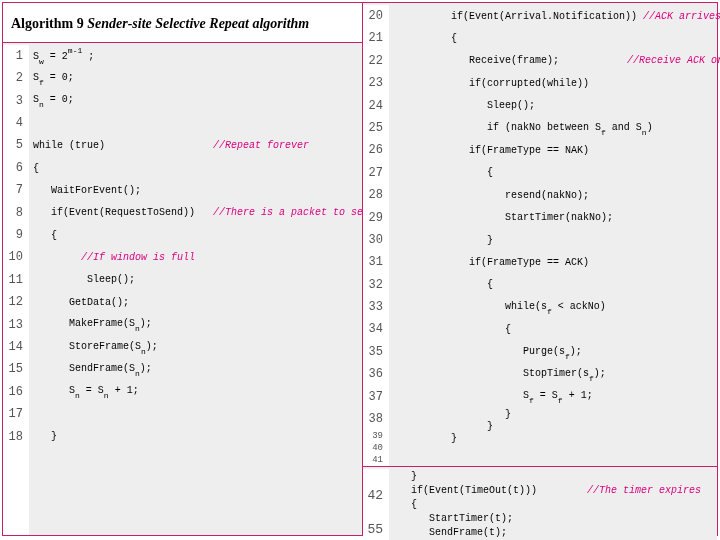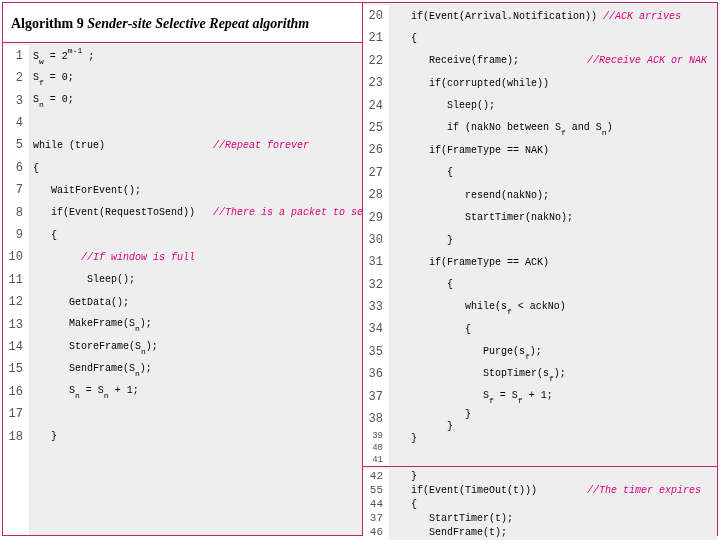--- a/index.html
+++ b/index.html
@@ -64,21 +64,21 @@
   }
   .row.tight { height: 12px; }
   .row.med  { height: 14px; }
   .gutter .n, .gutter .n-sm {
     display: flex;
     align-items: baseline;
     justify-content: flex-end;
   }
   .n     { height: 22.4px; font-size: 12px; line-height: 22.4px; }
   .n-sm  { height: 12px;   font-size: 9px;  line-height: 12px; }
-  .n-md  { height: 14px;   font-size: 11px;  line-height: 14px; display:flex; justify-content:flex-end;}
+  .n-md  { height: 14px;   font-size: 13px;  line-height: 14px; display:flex; justify-content:flex-end;margin-top:20px;}
   .code-text { color: #000; }
   .comment   { color: #d9007e; font-style: italic; }
   .sub { font-size: 8px; vertical-align: sub; position: relative; top: 2px; }
   .sup { font-size: 8px; vertical-align: super; position: relative; top: -2px; }
   .right-lower {
     border-top: 1px solid #c6206d;
   }
 </style>
 </head>
 <body>
@@ -128,21 +128,21 @@
         <div class="row"><span class="code-text"><span>      StoreFrame(S</span><span class="sub">n</span><span>);</span></span></div>
         <div class="row"><span class="code-text"><span>      SendFrame(S</span><span class="sub">n</span><span>);</span></span></div>
         <div class="row"><span class="code-text"><span>      S</span><span class="sub">n</span><span> = S</span><span class="sub">n</span><span> + 1;</span></span></div>
         <div class="row"><span class="code-text"> </span></div>
         <div class="row"><span class="code-text">   }</span></div>
       </div>
     </div>
   </div>
 
   <div class="right-col">
-    <div class="code-block" style="flex:0 0 auto;">
+    <div class="code-block" style="flex:0 0 auto;gap:40px;">
       <div class="gutter" id="rgut-top">
           <div class="n">20</div>
           <div class="n">21</div>
           <div class="n">22</div>
           <div class="n">23</div>
           <div class="n">24</div>
           <div class="n">25</div>
           <div class="n">26</div>
           <div class="n">27</div>
           <div class="n">28</div>

